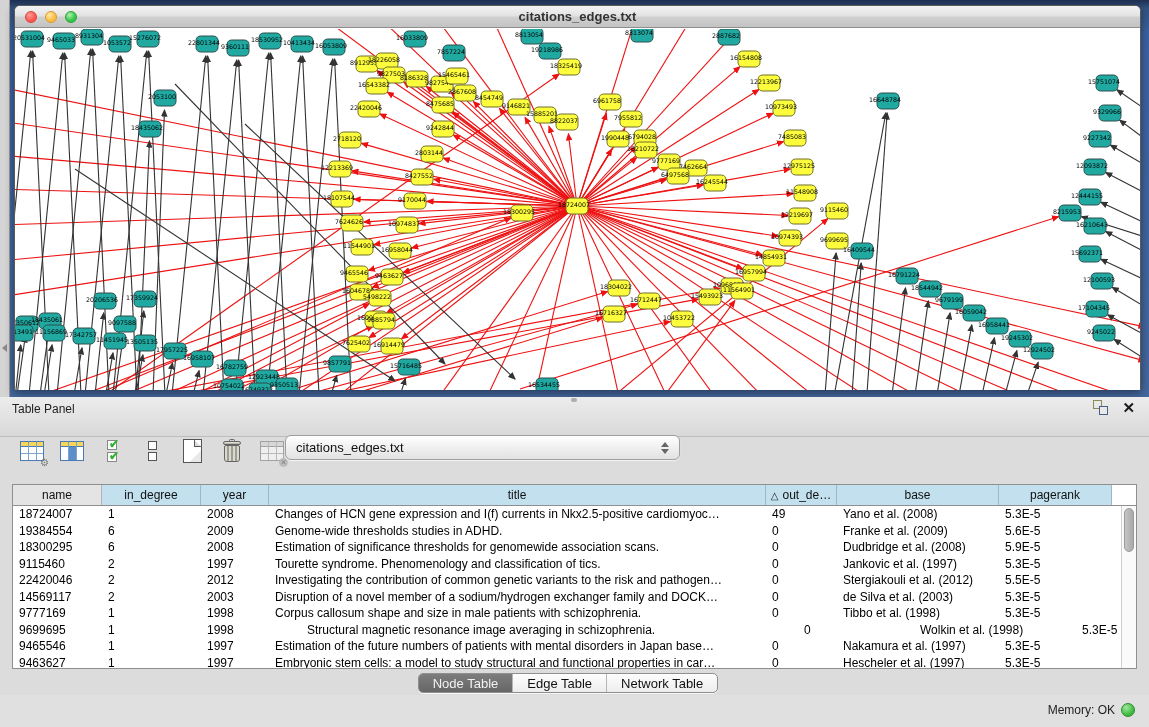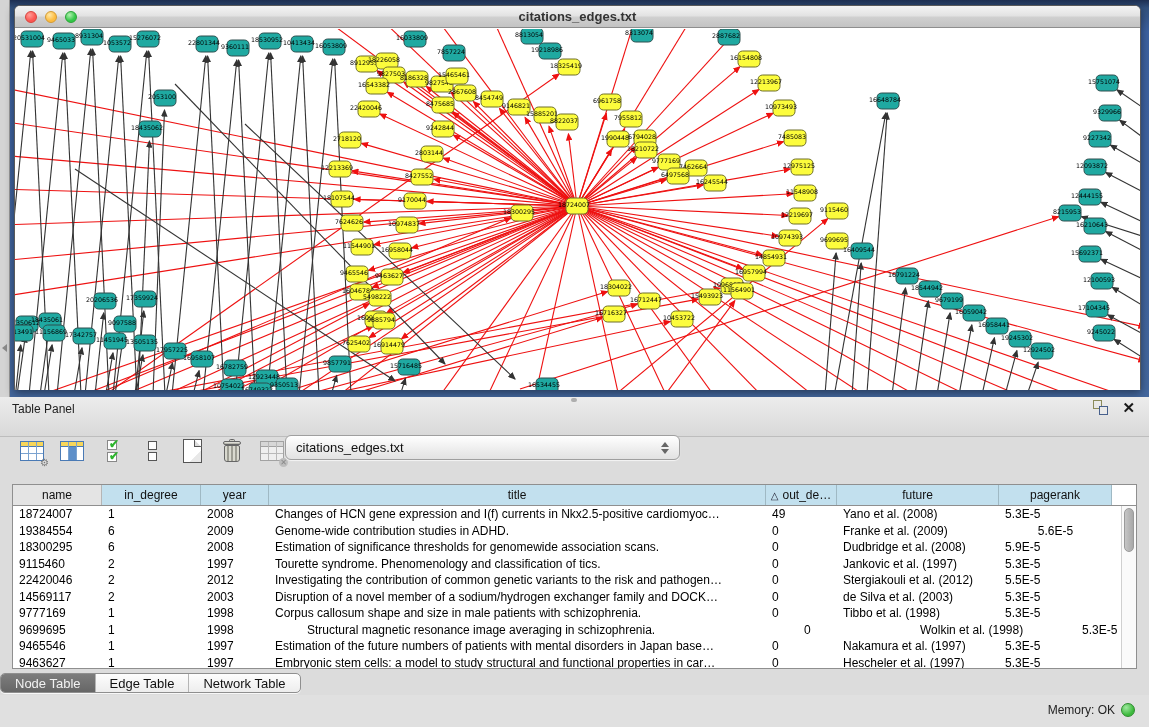--- a/index.html
+++ b/index.html
@@ -77,21 +77,21 @@
   .thead { display:flex; height:21px; border-bottom:1px solid #8f8f8f; font-size:12px; color:#111; }
   .th { background:#c2e0ee; border-right:1px solid #9fb9c4; display:flex; align-items:center; justify-content:center; overflow:hidden; white-space:nowrap; }
   .th.gray { background:#e4e4e4; border-right:1px solid #b5b5b5; }
   .th .sort-tri { font-size:10px; margin-right:4px; color:#223; }
   .trow { display:flex; height:16.5px; font-size:12px; color:#000; align-items:center; }
   .td { padding:0 6px; overflow:hidden; white-space:nowrap; text-overflow:ellipsis; }
   .vscroll { position:absolute; right:0; top:21px; bottom:0; width:15px; background:#fafafa; border-left:1px solid #d0d0d0; }
   .vscroll .thumb { position:absolute; left:2px; top:2px; width:10px; height:44px; border-radius:5px; background:linear-gradient(90deg,#c6c6c6,#a8a8a8); border:1px solid #9a9a9a; }
 
   
-  .seg-tabs { position:absolute; left:0; right:13px; top:276px; display:flex; }
+  .seg-tabs { position:absolute; left:0; right:13px; top:276px; display:flex; justify-content:center; }
   .seg { display:flex; border:1px solid #8f8f8f; border-radius:5px; overflow:hidden; height:20px;
     background:linear-gradient(180deg,#fdfdfd,#ededed); box-shadow:0 1px 0 rgba(255,255,255,.8); }
   .seg .tab { padding:0 14px; font-size:13px; display:flex; align-items:center; color:#111; border-right:1px solid #b5b5b5; }
   .seg .tab:last-child { border-right:none; }
   .seg .tab.sel { background:linear-gradient(180deg,#7d7d7d,#666666); color:#f2f2f2; }
 
   
   .statusbar { position:absolute; left:0; top:298px; width:1149px; height:32px; background:#e0e0e0; }
   .mem { position:absolute; right:14px; top:8px; display:flex; align-items:center; gap:6px; font-size:12px; color:#222; }
   .mem .dot { width:14px; height:14px; border-radius:50%; border:1px solid #2e8b2e;
@@ -625,44 +625,44 @@
           <span>year</span>
         </div>
         <div class="th" style="width: 497px; flex: 0 0 497px;">
           <span>title</span>
         </div>
         <div class="th" style="width: 71px; flex: 0 0 71px;">
           <span class="sort-tri">△</span>
           <span>out_de…</span>
         </div>
         <div class="th" style="width: 162px; flex: 0 0 162px;">
-          <span>future</span>
+          <span>base</span>
         </div>
         <div class="th" style="width: 113px; flex: 0 0 113px;">
           <span>pagerank</span>
         </div>
       </div>
     <div id="tbody">
         <div class="trow">
           <div class="td" style="width: 89px; flex: 0 0 89px;">18724007</div>
           <div class="td" style="width: 99px; flex: 0 0 99px;">1</div>
           <div class="td" style="width: 68px; flex: 0 0 68px;">2008</div>
           <div class="td" style="width: 497px; flex: 0 0 497px;">Changes of HCN gene expression and I(f) currents in Nkx2.5-positive cardiomyoc…</div>
           <div class="td" style="width: 71px; flex: 0 0 71px;">49</div>
           <div class="td" style="width: 162px; flex: 0 0 162px;">Yano et al. (2008)</div>
           <div class="td" style="width: 113px; flex: 0 0 113px;">5.3E-5</div>
         </div>
         <div class="trow">
           <div class="td" style="width: 89px; flex: 0 0 89px;">19384554</div>
           <div class="td" style="width: 99px; flex: 0 0 99px;">6</div>
           <div class="td" style="width: 68px; flex: 0 0 68px;">2009</div>
-          <div class="td" style="width: 497px; flex: 0 0 497px;">Genome-wide contribution studies in ADHD.</div>
+          <div class="td" style="width: 497px; flex: 0 0 497px;">Genome-wide thresholds studies in ADHD.</div>
           <div class="td" style="width: 71px; flex: 0 0 71px;">0</div>
           <div class="td" style="width: 162px; flex: 0 0 162px;">Franke et al. (2009)</div>
-          <div class="td" style="width: 113px; flex: 0 0 113px; text-align: center;">5.6E-5</div>
+          <div class="td" style="width: 113px; flex: 0 0 113px;">5.6E-5</div>
         </div>
         <div class="trow">
           <div class="td" style="width: 89px; flex: 0 0 89px;">18300295</div>
           <div class="td" style="width: 99px; flex: 0 0 99px;">6</div>
           <div class="td" style="width: 68px; flex: 0 0 68px;">2008</div>
           <div class="td" style="width: 497px; flex: 0 0 497px;">Estimation of significance thresholds for genomewide association scans.</div>
           <div class="td" style="width: 71px; flex: 0 0 71px;">0</div>
           <div class="td" style="width: 162px; flex: 0 0 162px;">Dudbridge et al. (2008)</div>
           <div class="td" style="width: 113px; flex: 0 0 113px;">5.9E-5</div>
         </div>

